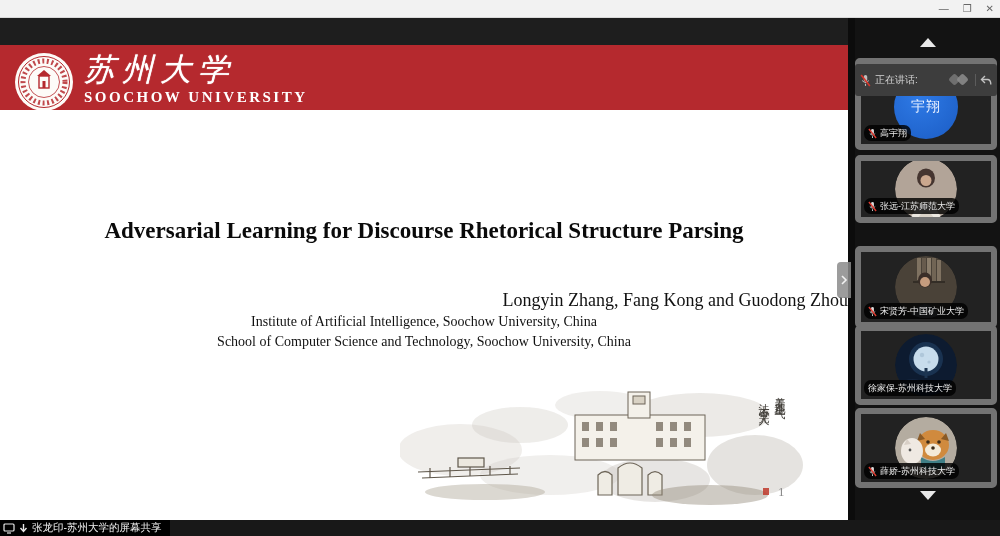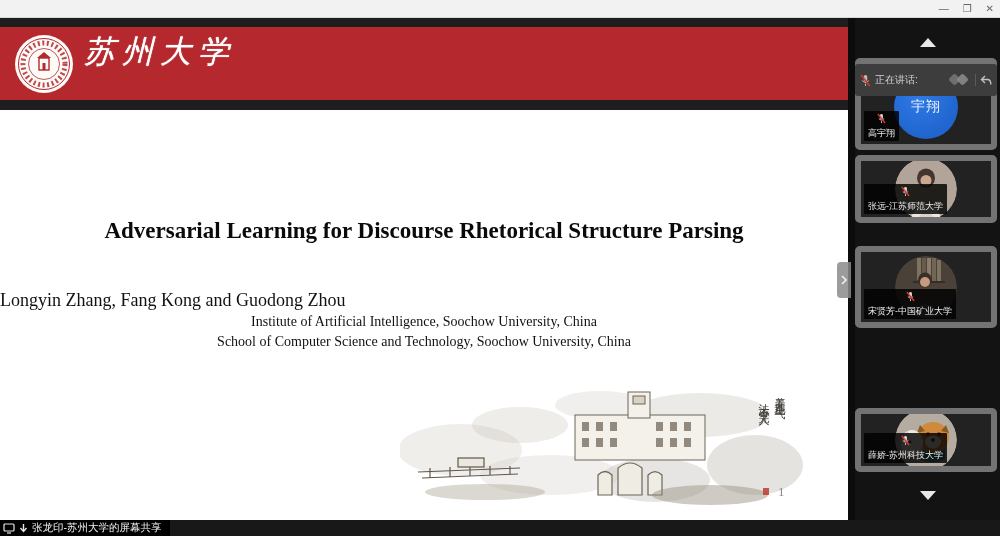--- a/index.html
+++ b/index.html
@@ -15,33 +15,33 @@
   .wcontrols { position:absolute; right:6px; top:0; height:18px; display:flex;
               align-items:center; gap:14px; color:#666; font-size:10px; }
   .wcbtn { cursor:default; line-height:18px; }
 
   
   .main { position:absolute; top:18px; left:0; width:1000px; height:502px; background:#0c0c0c; }
 
   
   .share { position:absolute; top:0; left:0; width:848px; height:502px; background:#1e1e1e; }
 
-  .banner { position:absolute; top:9px; left:0; width:848px; height:73px; background:#b5292e; }
+  .banner { position:absolute; top:27px; left:0; width:848px; height:73px; background:#b5292e; }
   .seal { position:absolute; left:14px; top:7px; width:60px; height:60px; }
   .uni-cn { position:absolute; left:84px; top:4px; color:#fff; font-size:31px;
             letter-spacing:7px; font-family:"DejaVu Serif","Liberation Serif",serif;
             font-style:italic; text-shadow:0 0 1px #fff; }
   .uni-en { position:absolute; left:84px; top:44px; color:#fff; font-size:15px; font-weight:bold;
             letter-spacing:2.5px; font-family:"Liberation Serif","DejaVu Serif",serif; }
 
   .slide { position:absolute; top:92px; left:0; width:848px; height:489px; background:#ffffff; }
   .slide-title { position:absolute; top:108px; left:0; width:100%; text-align:center;
             font-family:"Liberation Serif","DejaVu Serif",serif; font-weight:bold;
             font-size:23px; color:#0a0a0a; }
-  .authors { position:absolute; top:180px; left:0; width:100%; text-align:left;
+  .authors { position:absolute; top:180px; left:0; width:100%; text-align:right;
             font-family:"Liberation Serif","DejaVu Serif",serif; font-size:18px; color:#111; }
   .aff { position:absolute; left:0; width:100%; text-align:center;
             font-family:"Liberation Serif","DejaVu Serif",serif; font-size:14px; color:#111; }
   .aff1 { top:204px; } .aff2 { top:224px; }
 
   .painting { position:absolute; left:400px; top:270px; width:412px; height:130px; }
   .motto { position:absolute; writing-mode:vertical-rl; text-orientation:upright;
            font-family:"Liberation Serif","DejaVu Serif",serif; color:#3d3a35;
            font-size:11px; letter-spacing:3px; }
   .motto-r { left:772px; top:278px; }
@@ -70,29 +70,29 @@
   .speakbar .label { font-size:10px; color:#d5d5d5; white-space:nowrap; }
   .speakbar .spacer { flex:1; }
   .speakbar .vdiv { width:1px; height:12px; background:#5c5c5c; }
 
   .tile { position:absolute; left:0; width:142px; background:#222222;
           border:6px solid #737373; border-radius:5px; overflow:hidden; }
   .t1 { top:40px;  height:92px; }
   .t2 { top:137px; height:68px; }
   .t3 { top:228px; height:82px; }
   .t4 { top:307px; height:80px; }
-  .t5 { top:390px; height:64px; }
+  .t5 { top:390px; height:80px; }
   .avatar { position:absolute; left:50%; top:50%; transform:translate(-50%,-50%);
           width:62px; height:62px; border-radius:50%; overflow:hidden; }
   .t1 .avatar { width:64px; height:64px; top:54%; background:radial-gradient(circle at 40% 35%, #2e7ae6, #1b5cc4);
           display:flex; align-items:center; justify-content:center; }
   .avatar-text { color:#eaf1ff; font-size:14px; letter-spacing:1px; }
   .nameplate { position:absolute; left:3px; bottom:3px; background:rgba(0,0,0,.82);
           color:#ececec; font-size:9px; padding:1.5px 4px; display:flex; align-items:center;
-          gap:3px; white-space:nowrap; border-radius:1px;flex-direction:column; }
+          gap:3px; white-space:nowrap; border-radius:7px; }
 
   
   .bottombar { position:absolute; top:520px; left:0; width:1000px; height:16px; background:#181818; }
   .sharechip { position:absolute; left:0; top:0; height:16px; background:#000;
           display:flex; align-items:center; gap:4px; padding:0 8px 0 3px; }
   .sharechip .txt { color:#f2f2f2; font-size:10.5px; }
 </style>
 </head>
 <body>
 
@@ -116,20 +116,21 @@
             <circle cx="30" cy="30" r="29" fill="#fdfbf8"></circle>
             <circle cx="30" cy="30" r="25.5" fill="none" stroke="#b5292e" stroke-width="1"></circle>
             <circle cx="30" cy="30" r="21" fill="none" stroke="#b5292e" stroke-width="5" stroke-dasharray="2 2.6" opacity="0.85"></circle>
             <circle cx="30" cy="30" r="15.5" fill="none" stroke="#b5292e" stroke-width="0.8"></circle>
             <rect x="25" y="24" width="10" height="12" fill="none" stroke="#b5292e" stroke-width="1.4"></rect>
             <path d="M23 24 L30 18 L37 24 Z" fill="#b5292e"></path>
             <rect x="28.5" y="29" width="3" height="7" fill="#b5292e"></rect>
           </svg>
         </div>
         <div class="uni-cn">苏州大学</div>
+        <div class="uni-en">SOOCHOW UNIVERSITY</div>
       </div>
 
       <div class="slide">
         <div class="slide-title">Adversarial Learning for Discourse Rhetorical Structure Parsing</div>
         <div class="authors">Longyin Zhang, Fang Kong and Guodong Zhou</div>
         <div class="aff aff1">Institute of Artificial Intelligence, Soochow University, China</div>
         <div class="aff aff2">School of Computer Science and Technology, Soochow University, China</div>
 
         <div class="painting">
           <svg width="412" height="130" viewBox="0 0 412 130">
@@ -277,20 +278,36 @@
           <svg width="9" height="11" viewBox="0 0 10 12">
               <rect x="3.4" y="1" width="3.2" height="6" rx="1.6" fill="#d8d8d8"></rect>
               <path d="M2 6 q3 3.4 6 0" fill="none" stroke="#d8d8d8" stroke-width="1"></path>
               <line x1="5" y1="9" x2="5" y2="11" stroke="#d8d8d8" stroke-width="1"></line>
               <line x1="1" y1="1" x2="9" y2="11" stroke="#e03a2f" stroke-width="1.5"></line>
             </svg>
           <span>宋贤芳-中国矿业大学</span>
         </div>
       </div>
 
+      <div class="tile t4">
+        <div class="avatar">
+          <svg width="62" height="62" viewBox="0 0 62 62">
+            <circle cx="31" cy="31" r="31" fill="#0d1b30"></circle>
+            <circle cx="31" cy="25" r="17" fill="#24466b" opacity="0.55"></circle>
+            <circle cx="31" cy="25" r="12.5" fill="#c7dcec"></circle>
+            <circle cx="27" cy="21" r="2.2" fill="#a9c2d6" opacity="0.8"></circle>
+            <circle cx="34" cy="28" r="1.6" fill="#a9c2d6" opacity="0.8"></circle>
+            <path d="M2 50 Q18 40 32 50 Q48 42 60 50 L60 62 L2 62 Z" fill="#14243c"></path>
+            <rect x="29.5" y="34" width="3" height="10" fill="#1d3551"></rect>
+          </svg>
+        </div>
+        <div class="nameplate">
+          <span>徐家保-苏州科技大学</span>
+        </div>
+      </div>
 
       <div class="tile t5">
         <div class="avatar">
           <svg width="62" height="62" viewBox="0 0 62 62">
             <circle cx="31" cy="31" r="31" fill="#b4aca0"></circle>
             <ellipse cx="38" cy="28" rx="16" ry="15" fill="#d08a3e"></ellipse>
             <path d="M25 16 L30 22 L22 24 Z" fill="#8a5a26"></path>
             <path d="M51 16 L46 22 L54 24 Z" fill="#8a5a26"></path>
             <ellipse cx="38" cy="33" rx="8" ry="6.5" fill="#f3ead9"></ellipse>
             <circle cx="33" cy="25" r="1.8" fill="#3a2a18"></circle>

